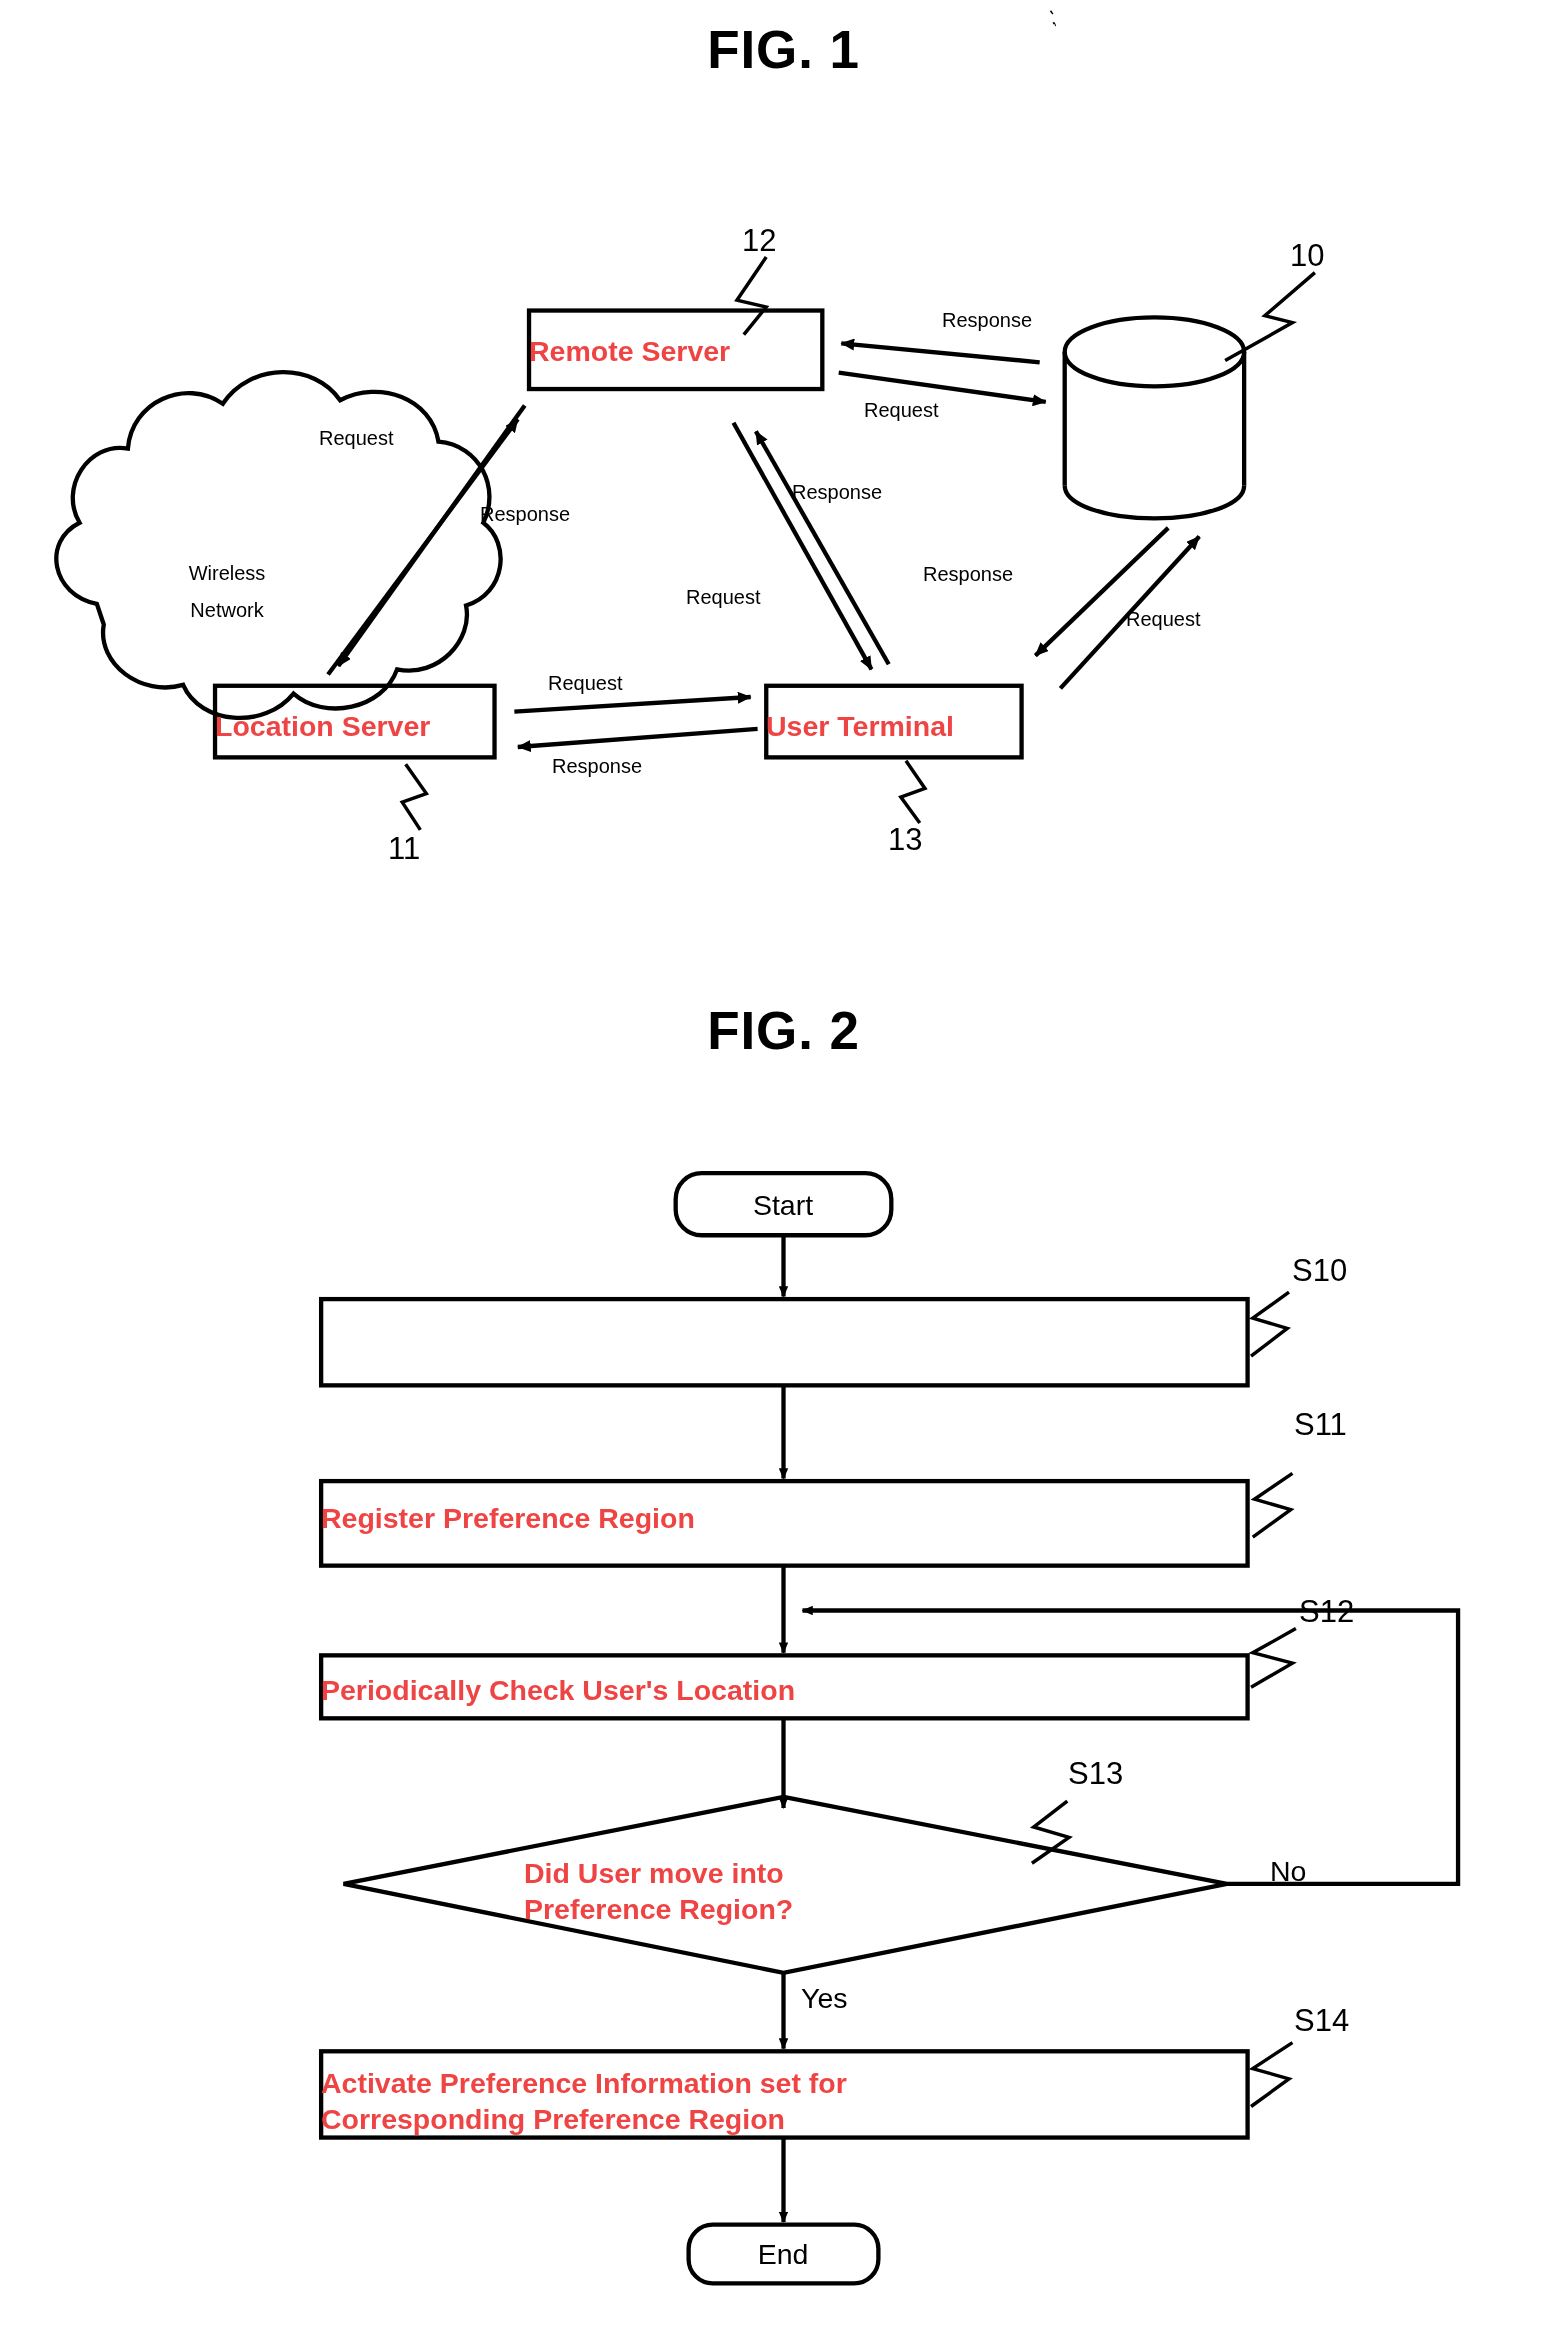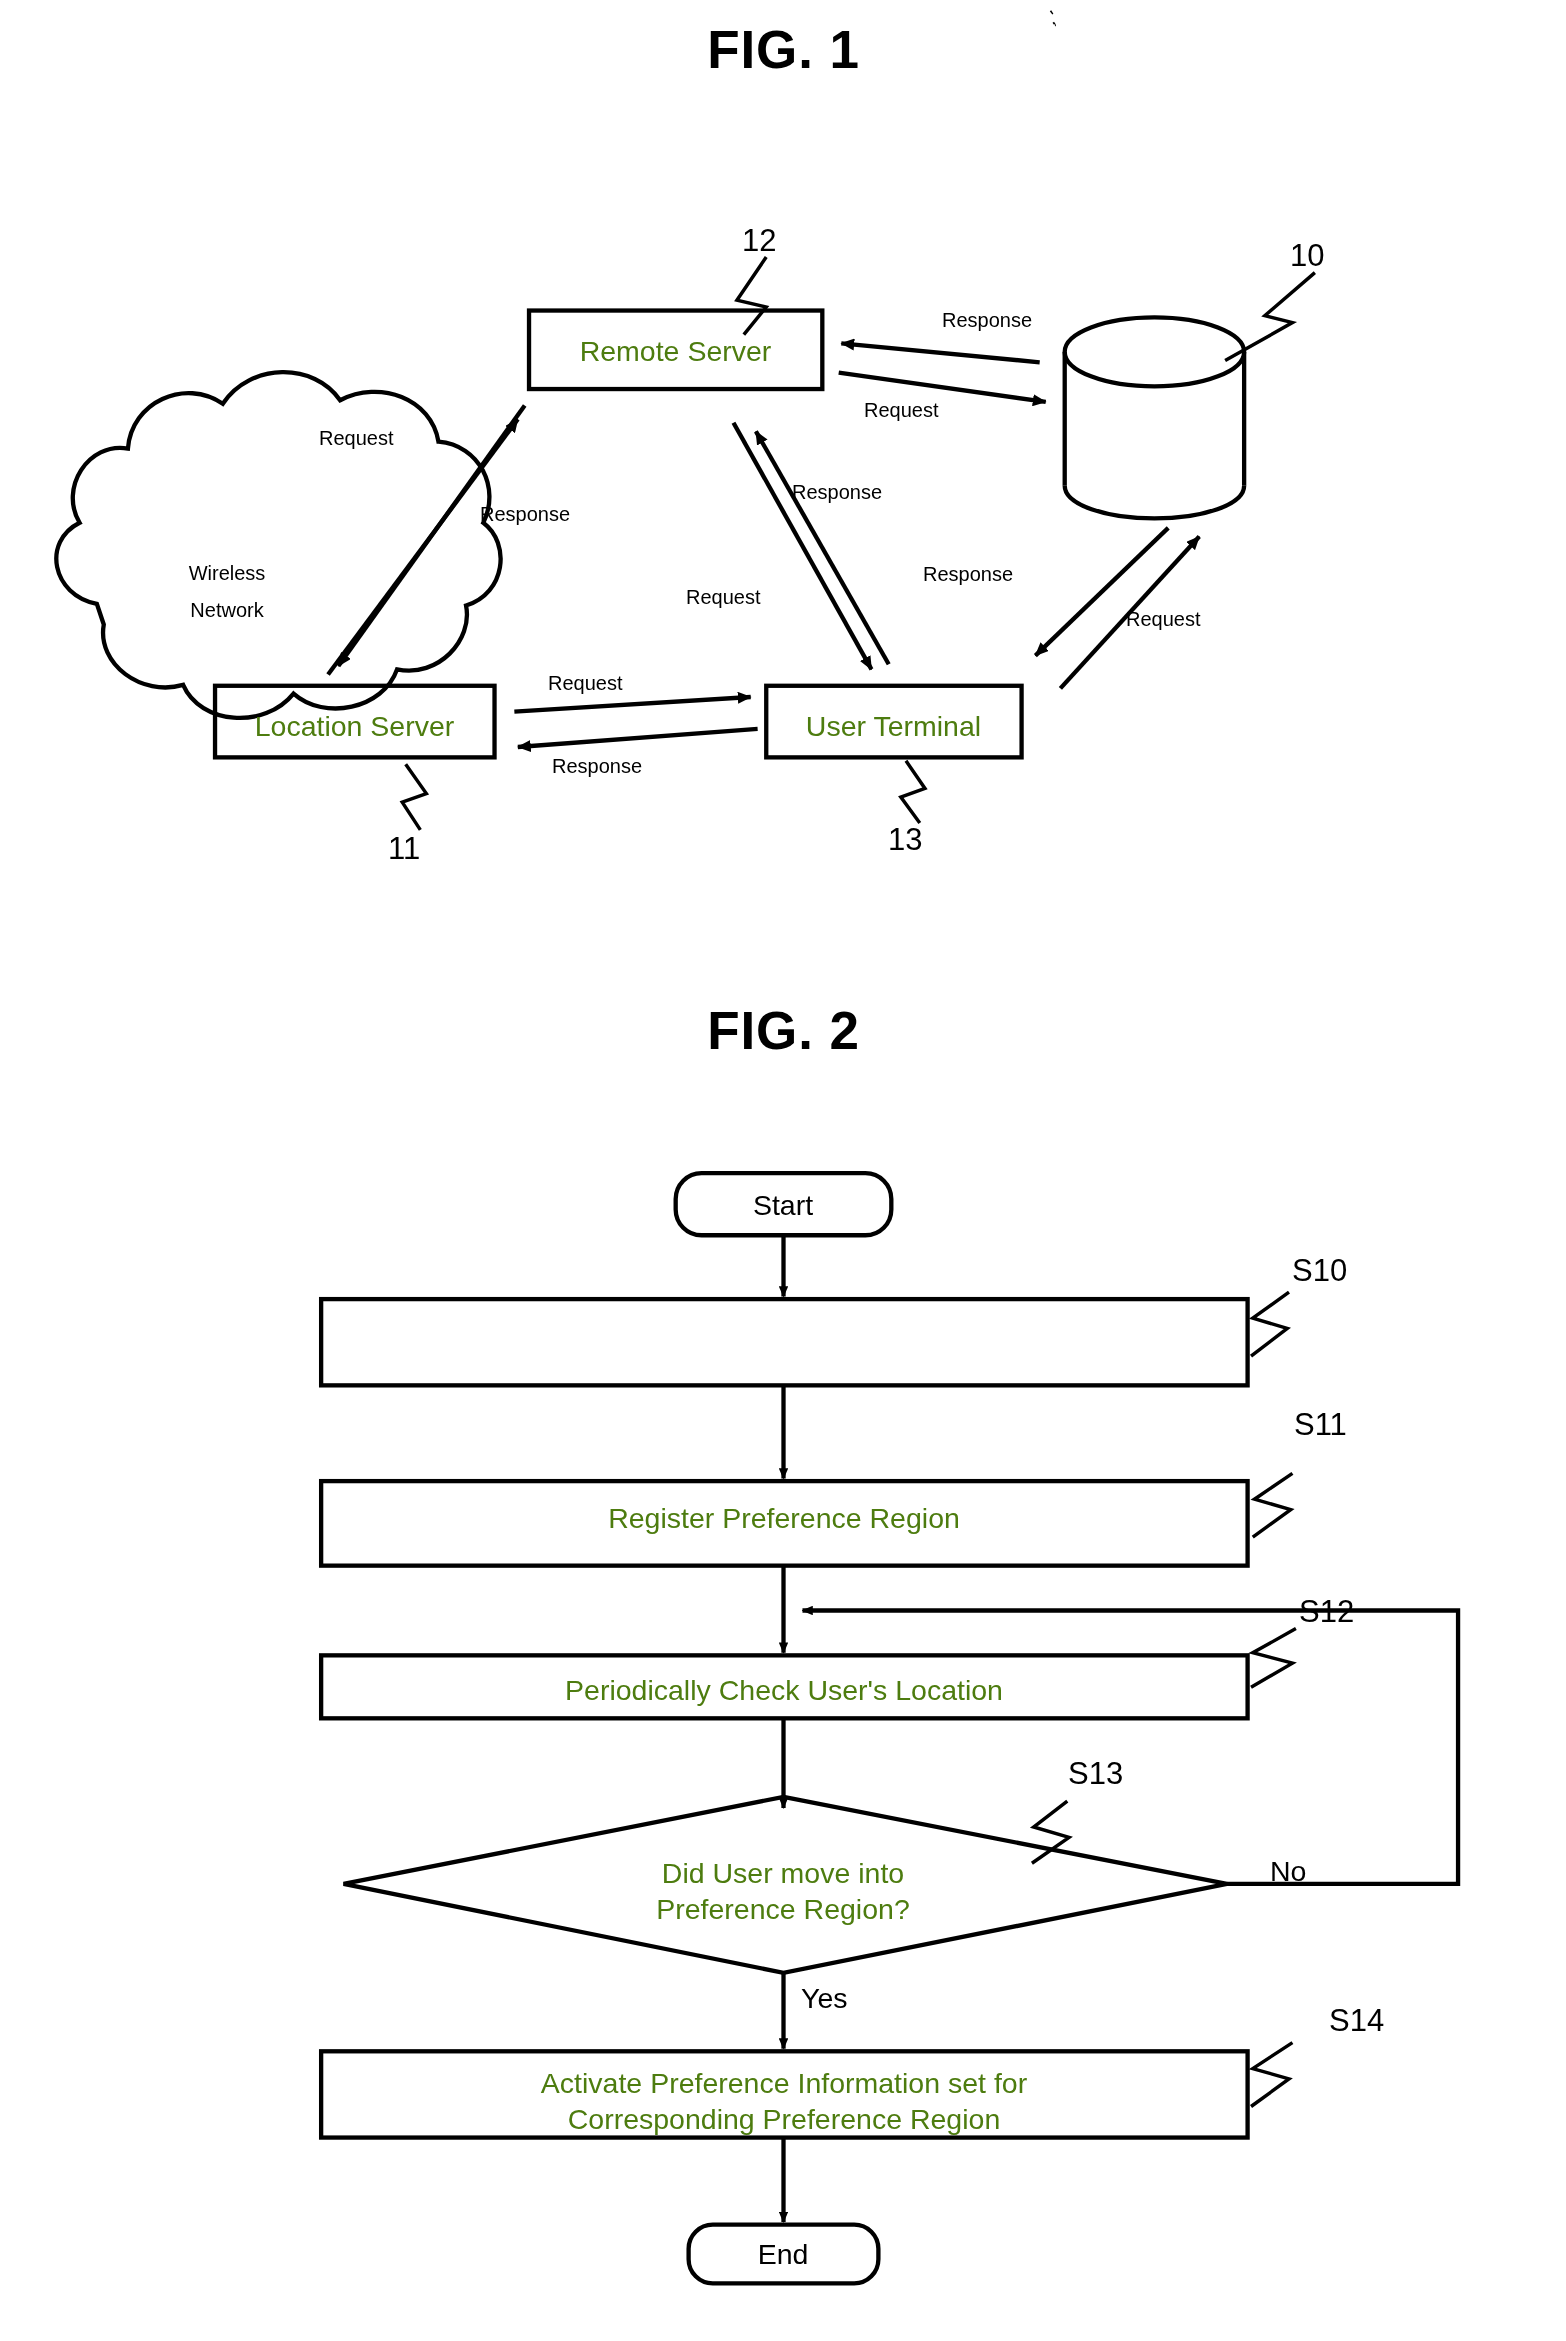--- a/index.html
+++ b/index.html
@@ -47,24 +47,25 @@
     color: #000;
     white-space: nowrap;
     line-height: 1.15;
   }
   .lbl.big { font-size: 28.5px; }
   .lbl.ref { font-size: 31px; }
   .lbl.center { text-align: center; }
   .boxtext {
     position: absolute;
     font-size: 28.5px;
-    text-align: center;
+    text-align: left;
     line-height: 1.28;
-    color: #4d7c0f;
-    white-space: nowrap;
+    color: #ef4444;
+    white-space: nowrap;
+    font-weight: bold;
   }
   .nodetext {
     position: absolute;
     font-size: 28.5px;
     text-align: center;
     color: #000;
     white-space: nowrap;
   }
   .stray {
     position: absolute;
@@ -221,18 +222,18 @@
   <div class="lbl ref" style="left:1299px; top:1594px;">S12</div>
 
   <div class="boxtext" style="left:524px; top:1855px; width:518px;">Did User move into</div>
   <div class="boxtext" style="left:524px; top:1891px; width:518px;">Preference Region?</div>
   <div class="lbl ref" style="left:1068px; top:1756px;">S13</div>
   <div class="lbl big" style="left:1270px; top:1855px;">No</div>
   <div class="lbl big" style="left:801px; top:1982px;">Yes</div>
 
   <div class="boxtext" style="left:321px; top:2065px; width:926px;">Activate Preference Information set for</div>
   <div class="boxtext" style="left:321px; top:2101px; width:926px;">Corresponding Preference Region</div>
-  <div class="lbl ref" style="left:1294px; top:2003px;margin-left:35px;">S14</div>
+  <div class="lbl ref" style="left:1294px; top:2003px;">S14</div>
 
   <div class="nodetext" style="left:688px; top:2238px; width:190px;">End</div>
 
 </div>
 
 
 </body></html>

